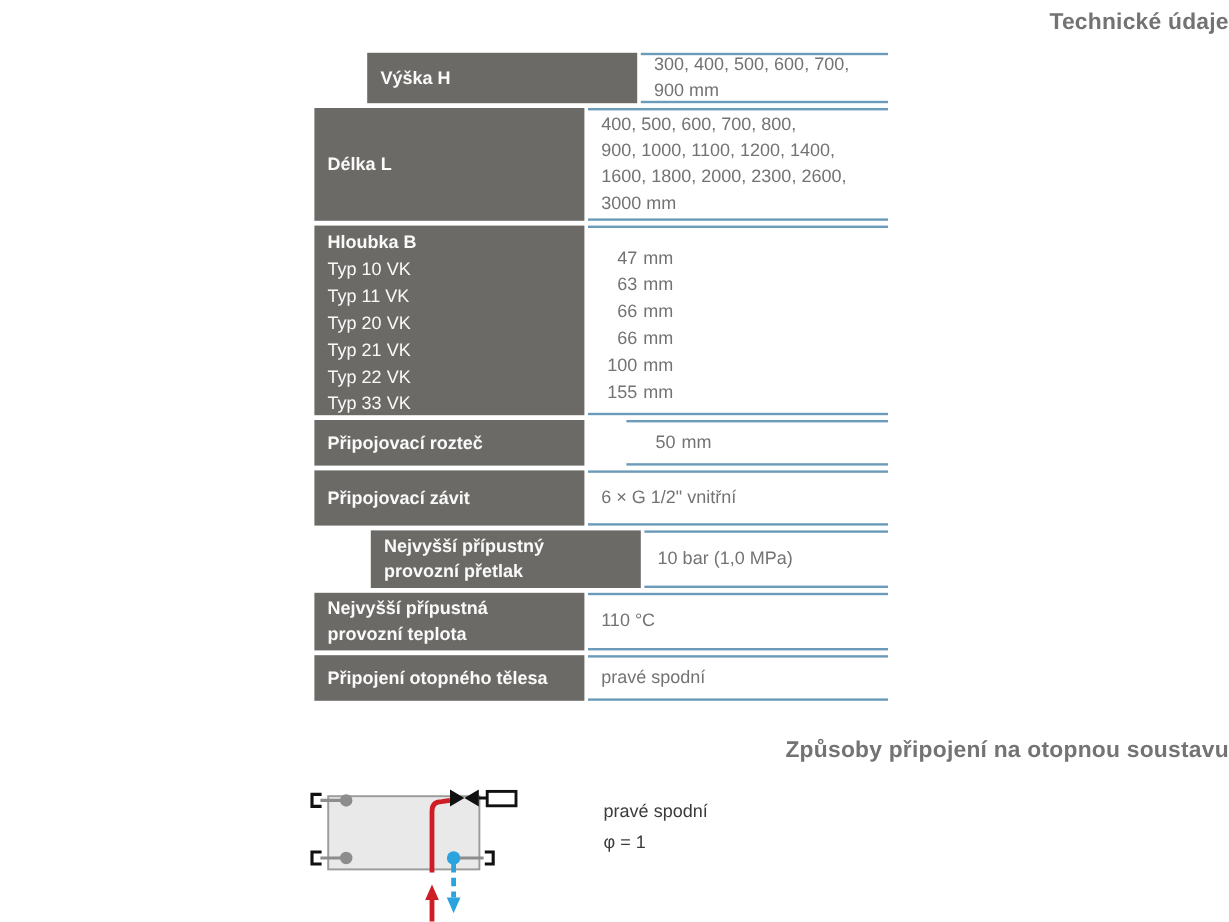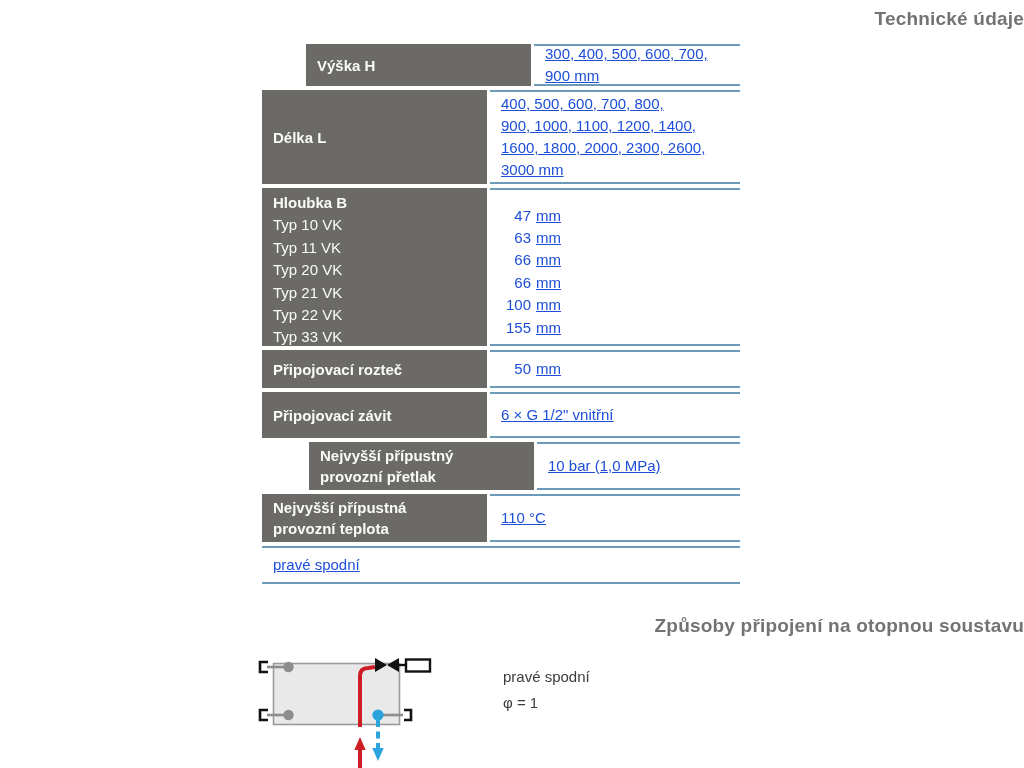--- a/index.html
+++ b/index.html
@@ -32,28 +32,27 @@
     flex-direction: column;
     justify-content: center;
     white-space: pre-line;
     line-height: 21px;
   }
   .cell-value {
     flex: 1;
     border-top: 2px solid #6c9ab9;
     border-bottom: 2px solid #6c9ab9;
     font-size: 15px;
-    color: #1d4ed8;
+    color: #737373;
     padding: 5px 4px 5px 11px;
     display: flex;
     flex-direction: column;
     justify-content: center;
     white-space: pre-line;
     line-height: 22px;
-    text-decoration: underline;
   }
   
   .row-depth .cell-label { justify-content: flex-start; padding-top: 4px; line-height: 22.4px; }
   .row-depth .cell-value { justify-content: flex-end; padding-top: 27px; line-height: 22.4px; }
   .depth-sub { font-weight: normal; }
   .num {
     display: inline-block;
     width: 30px;
     text-align: right;
   }
@@ -97,21 +96,21 @@
     <div class="cell-value">
       <div><span class="num">47</span><span class="unit">mm</span></div>
       <div><span class="num">63</span><span class="unit">mm</span></div>
       <div><span class="num">66</span><span class="unit">mm</span></div>
       <div><span class="num">66</span><span class="unit">mm</span></div>
       <div><span class="num">100</span><span class="unit">mm</span></div>
       <div><span class="num">155</span><span class="unit">mm</span></div>
     </div>
   </div>
 
-  <div class="spec-row" style="height:38px;">
+  <div class="spec-row" style="height:38px;gap:32px;">
     <div class="cell-label">Připojovací rozteč</div>
     <div class="cell-value"><div><span class="num">50</span><span class="unit">mm</span></div></div>
   </div>
 
   <div class="spec-row" style="height:46px;">
     <div class="cell-label">Připojovací závit</div>
     <div class="cell-value">6 × G 1/2" vnitřní</div>
   </div>
 
   <div class="spec-row" style="height:48px;padding-left:47px;">
@@ -120,20 +119,21 @@
     <div class="cell-value">10 bar (1,0 MPa)</div>
   </div>
 
   <div class="spec-row" style="height:48px;">
     <div class="cell-label">Nejvyšší přípustná
 provozní teplota</div>
     <div class="cell-value">110 °C</div>
   </div>
 
   <div class="spec-row" style="height:38px;">
+    <div class="cell-label">Připojení otopného tělesa</div>
     <div class="cell-value">pravé spodní</div>
   </div>
 
 </div>
 
 <h1 class="section-title second">Způsoby připojení na otopnou soustavu</h1>
 
 <div class="connection-figure">
   <svg width="220" height="125" viewBox="0 0 220 125">
 

